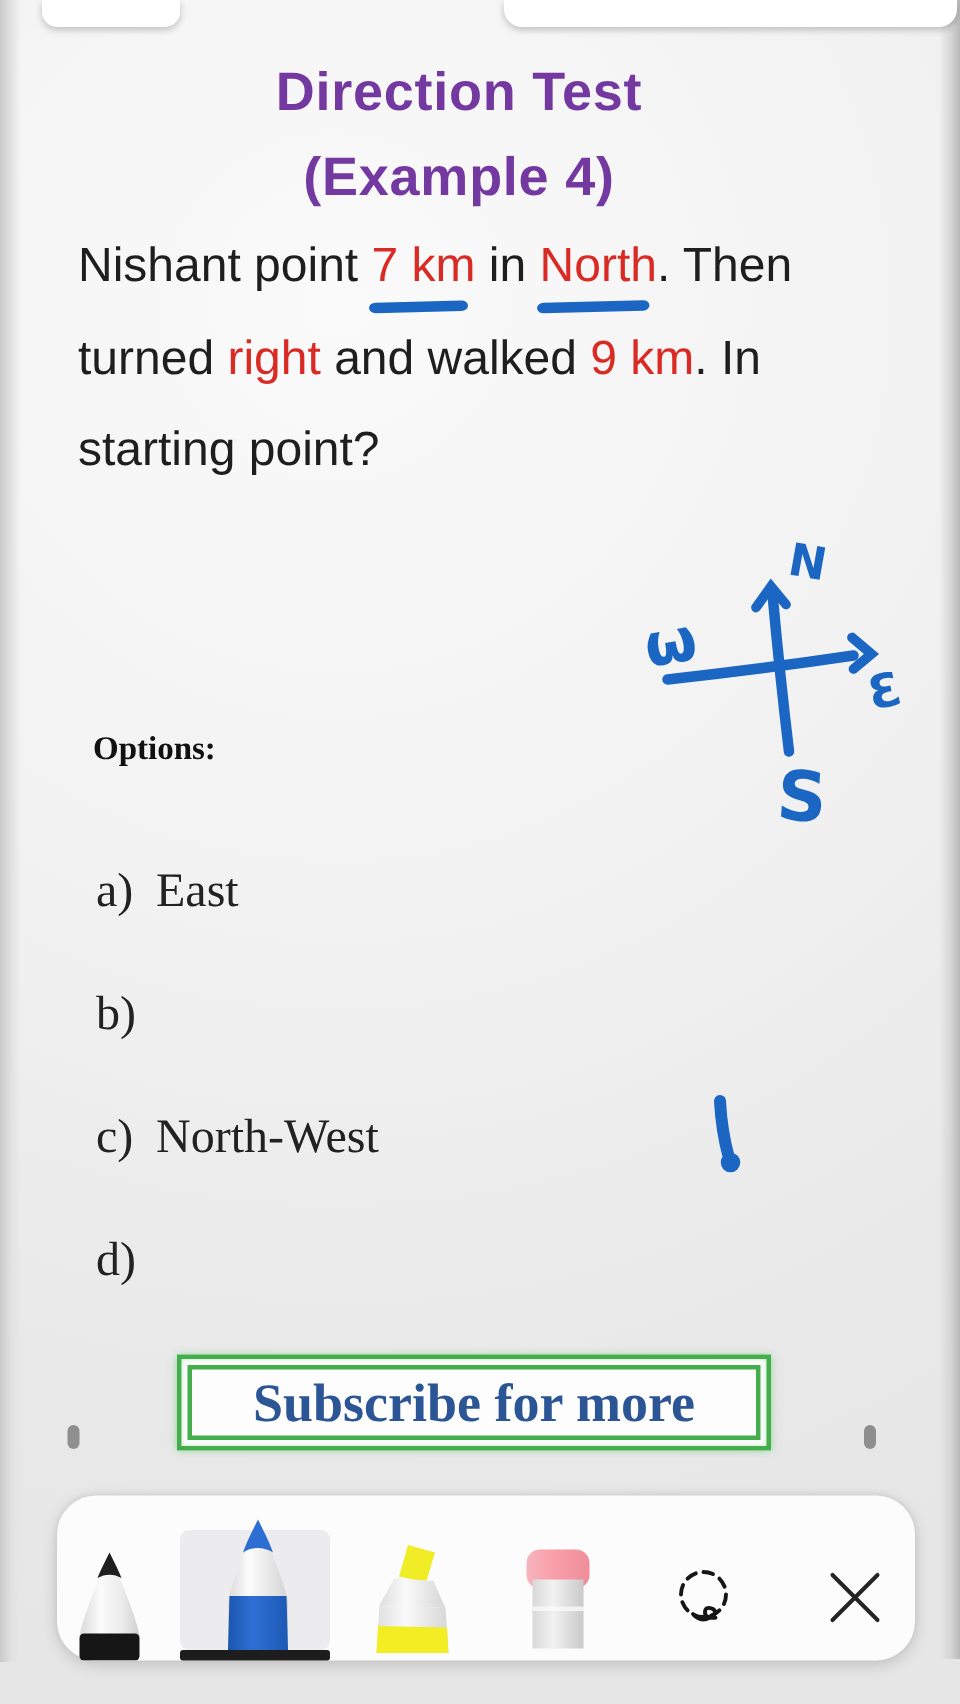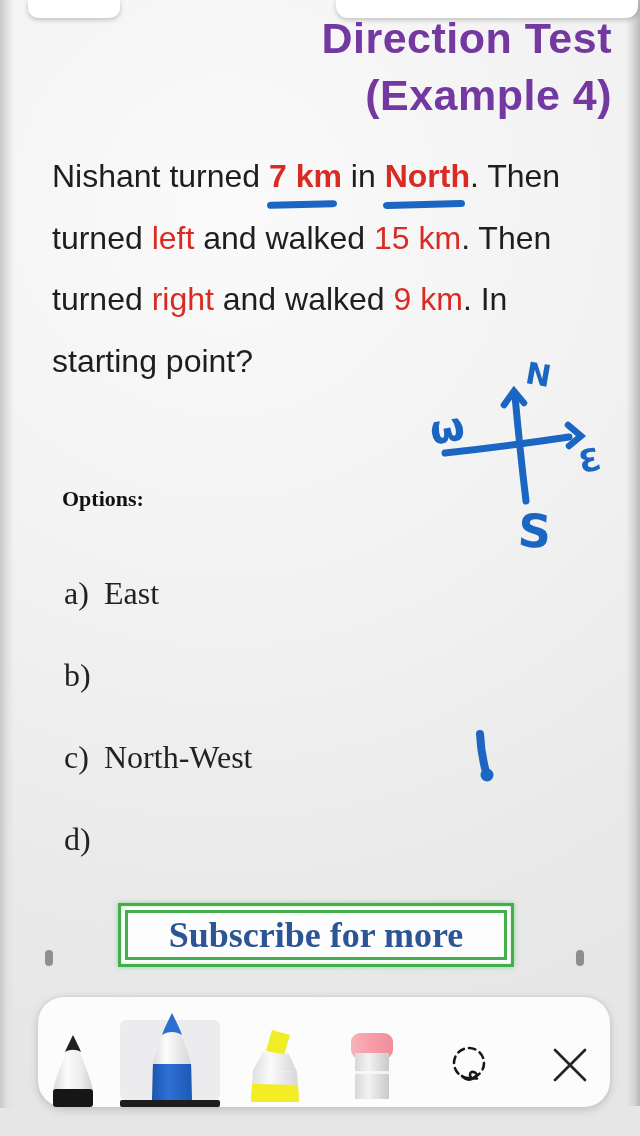--- a/index.html
+++ b/index.html
@@ -6,26 +6,26 @@
   body{width:640px;height:1136px;overflow:hidden;font-family:"Liberation Sans",sans-serif;}
   .screen{position:relative;width:640px;height:1136px;
     background:radial-gradient(ellipse 900px 900px at 35% 18%, #fafafa 0%, #f2f2f3 45%, #e9e9ea 80%, #e6e6e7 100%);}
   .edge{position:absolute;top:0;}
   .edge-left{left:0;width:14px;height:1108px;background:linear-gradient(to right,#c9c9c9,#e2e2e2 55%,rgba(230,230,230,0));}
   .edge-right{left:626px;width:14px;height:1106px;background:linear-gradient(to left,#b9b9b9,#d6d6d6 45%,rgba(230,230,230,0));}
   .tab{position:absolute;top:0;background:#ffffff;box-shadow:0 2px 5px rgba(0,0,0,0.22);}
   .tab-left{left:28px;width:92px;height:18px;border-radius:0 0 10px 10px;}
   .tab-right{left:336px;width:302px;height:18px;border-radius:0 0 12px 12px;}
 
-  .title{position:absolute;left:0;top:10px;width:612px;text-align:right;
-    color:var(--purple,#7339a0);font-weight:bold;font-size:43px;line-height:57px;letter-spacing:0.5px;}
+  .title{position:absolute;left:0;top:32px;width:612px;text-align:center;
+    color:var(--purple,#7339a0);font-weight:bold;font-size:36px;line-height:57px;letter-spacing:0.5px;}
 
   .question{position:absolute;left:52px;top:146px;width:560px;font-size:32px;line-height:61.5px;color:#1e1e1e;}
   .seg.red{color:var(--red,#da2a24);}
-  .seg.u{position:relative;font-weight:bold;}
+  .seg.u{position:relative;}
   .seg.u::after{content:"";position:absolute;left:-2px;right:5px;bottom:-14px;height:7px;
     background:var(--blue,#1a66c2);border-radius:5px/4px;transform:rotate(-1.5deg);}
 
   .options-heading{position:absolute;left:62px;top:486px;font-family:"Liberation Serif",serif;
     font-weight:bold;font-size:22px;color:#111;}
   .options{position:absolute;left:64px;top:0;width:420px;}
   .opt{position:absolute;left:0;display:flex;font-family:"Liberation Serif",serif;font-size:32px;color:#222;}
   .opt .letter{width:40px;}
 
   .compass{position:absolute;left:423px;top:356px;}
@@ -61,22 +61,21 @@
 
   <div class="tab tab-left"></div>
   <div class="tab tab-right"></div>
 
   <div class="title">
     <div>Direction Test</div>
     <div>(Example 4)</div>
   </div>
 
   <div class="question">
-      <div><span class="seg">Nishant turned </span><span class="seg red u">7 km</span><span class="seg"> in </span><span class="seg red u">North</span><span class="seg">. Then</span></div>
-      <div><span class="seg">turned </span><span class="seg red">left</span><span class="seg"> and walked </span><span class="seg red">15 km</span><span class="seg">. Then</span></div>
+      <div><span class="seg">Nishant point </span><span class="seg red u">7 km</span><span class="seg"> in </span><span class="seg red u">North</span><span class="seg">. Then</span></div>
       <div><span class="seg">turned </span><span class="seg red">right</span><span class="seg"> and walked </span><span class="seg red">9 km</span><span class="seg">. In</span></div>
       <div><span class="seg">starting point?</span></div>
     </div>
 
   <svg class="compass" width="185" height="205" viewBox="0 0 185 205">
     <g stroke="#1a66c2" stroke-width="7" stroke-linecap="round" fill="none">
       <path d="M22,97 Q85,90 146,81"></path>
       <path d="M145,69 L158,80 L146,90" stroke-width="6.5"></path>
       <path d="M92,40 Q97,95 103,145"></path>
       <path d="M81,49 L91,35 L101,47" stroke-width="6.5"></path>

